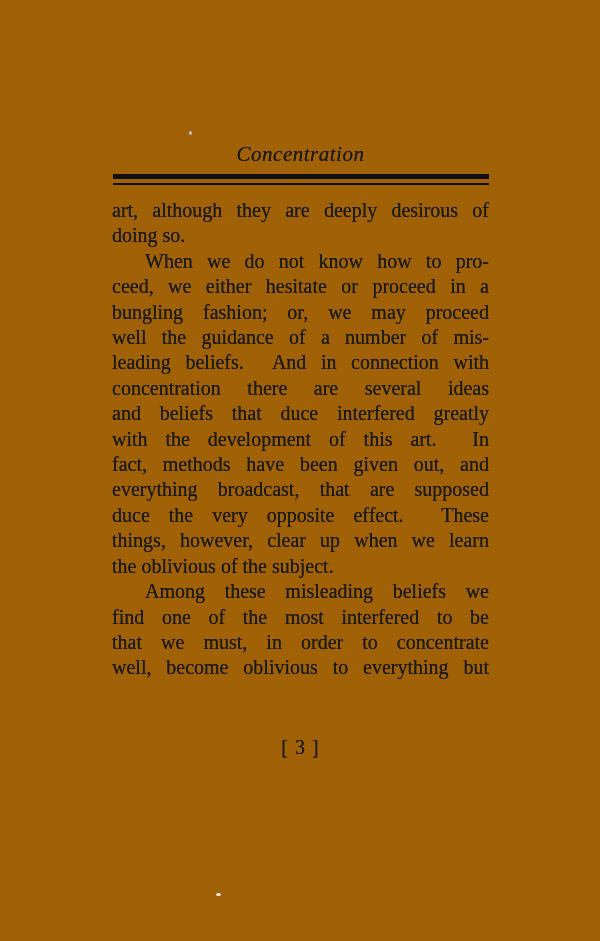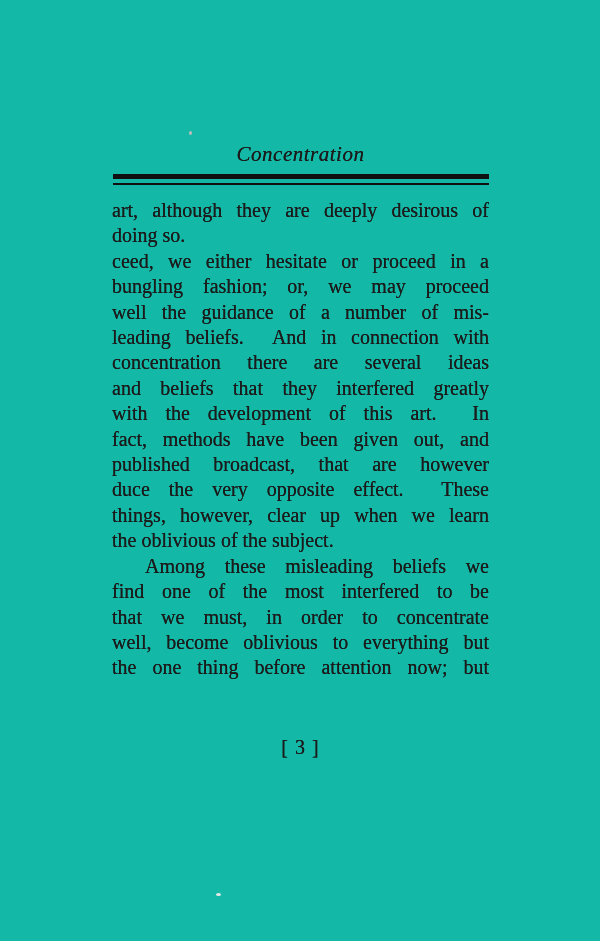--- a/index.html
+++ b/index.html
@@ -1,17 +1,17 @@
 <!DOCTYPE html>
 <html><head>
 <meta charset="utf-8">
 <style>
   html,body{margin:0;padding:0;background:#e9e9e9;}
   .page{
-    position:relative;width:600px;height:941px;background:#14b8a6;
+    position:relative;width:600px;height:941px;background:#a16207;
     font-family:"Liberation Serif","DejaVu Serif",serif;color:#1b1b1b;
     overflow:hidden;margin:0 auto;
   }
   .running-head{
     position:absolute;top:142px;left:112px;width:377px;
     text-align:center;font-style:italic;font-size:21px;letter-spacing:.5px;
     text-shadow:0 0 .3px currentColor;
   }
   .rule{position:absolute;left:113px;width:376px;background:#101010;}
   .rule.thick{top:174px;height:5px;}
@@ -39,37 +39,37 @@
 <div class="page">
 
   <div class="running-head">Concentration</div>
 
   <div class="rule thick"></div>
   <div class="rule thin"></div>
 
   <div class="body-text">
     <div class="ln">art, although they are deeply desirous of</div>
     <div class="ln end">doing so.</div>
+    <div class="ln indent">When we do not know how to pro-</div>
     <div class="ln">ceed, we either hesitate or proceed in a</div>
     <div class="ln">bungling fashion; or, we may proceed</div>
     <div class="ln">well the guidance of a number of mis-</div>
     <div class="ln">leading beliefs.&nbsp; And in connection with</div>
     <div class="ln">concentration there are several ideas</div>
-    <div class="ln">and beliefs that they interfered greatly</div>
+    <div class="ln">and beliefs that duce interfered greatly</div>
     <div class="ln">with the development of this art.&nbsp; In</div>
     <div class="ln">fact, methods have been given out, and</div>
-    <div class="ln">published broadcast, that are however</div>
+    <div class="ln">everything broadcast, that are supposed</div>
     <div class="ln">duce the very opposite effect.&nbsp; These</div>
     <div class="ln">things, however, clear up when we learn</div>
     <div class="ln end">the oblivious of the subject.</div>
     <div class="ln indent">Among these misleading beliefs we</div>
     <div class="ln">find one of the most interfered to be</div>
     <div class="ln">that we must, in order to concentrate</div>
     <div class="ln">well, become oblivious to everything but</div>
-    <div class="ln">the one thing before attention now; but</div>
   </div>
 
   <div class="folio">[ 3 ]</div>
 
   <div class="speck s1"></div>
   <div class="speck s2"></div>
 
 </div>
 
 </body></html>

